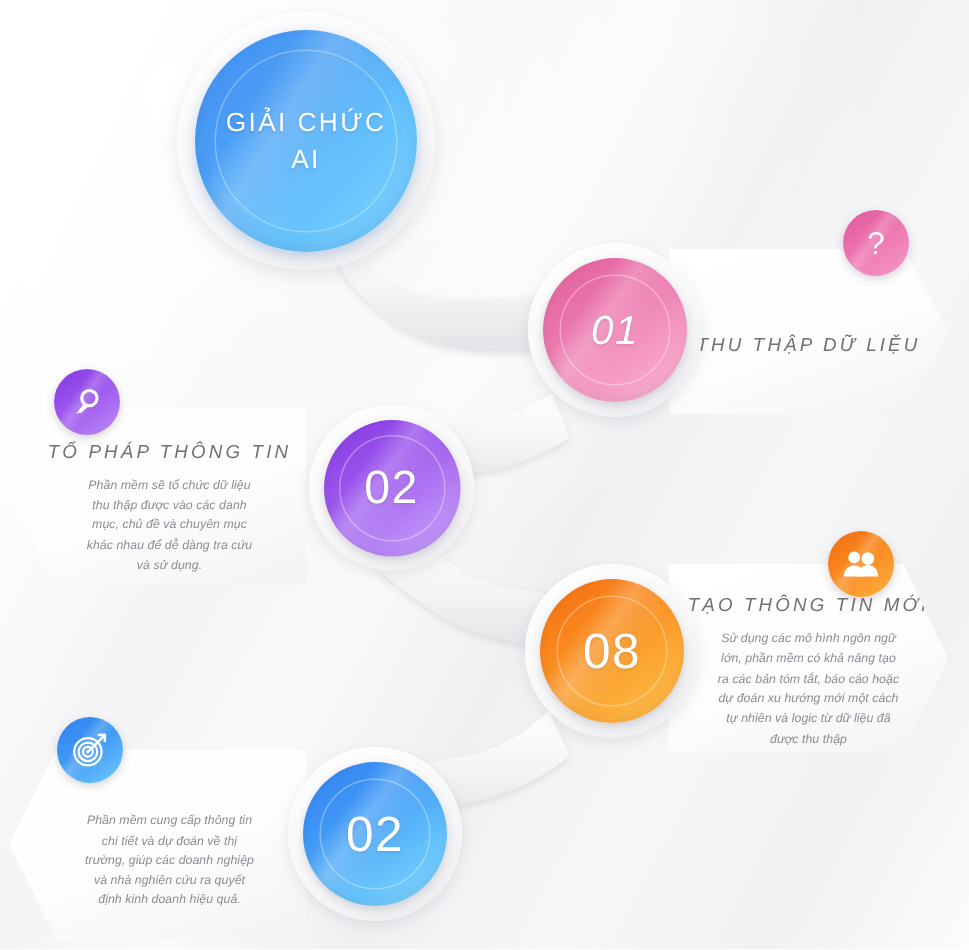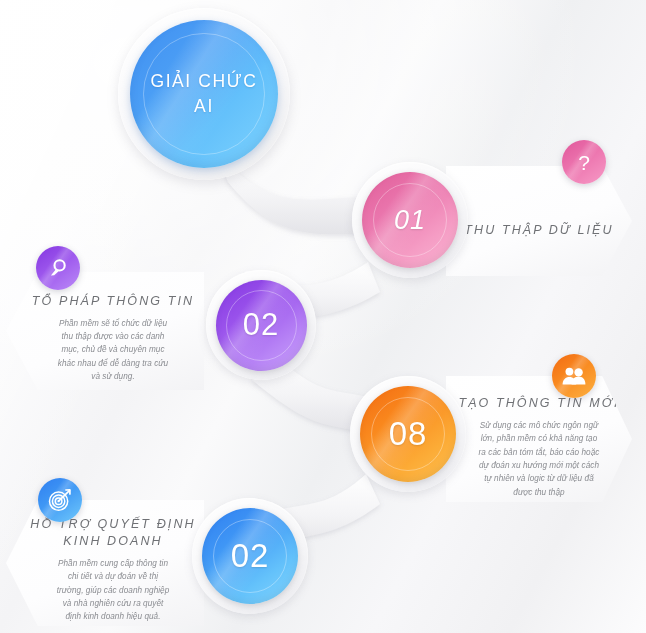--- a/index.html
+++ b/index.html
@@ -253,28 +253,26 @@
   <div class="banner left" style="left:6px; top:272px; width:198px; height:118px;">
     <div class="banner-inner" style="padding-top:14px; padding-left:16px;">
       <div class="banner-title">TỔ PHÁP THÔNG TIN</div>
       <div class="banner-desc" style="width:115px; margin-top:7px;">Phần mềm sẽ tổ chức dữ liệu thu thập được vào các danh mục, chủ đề và chuyên mục khác nhau để dễ dàng tra cứu và sử dụng.</div>
     </div>
   </div>
 
   <div class="banner right" style="left:446px; top:376px; width:186px; height:126px;">
     <div class="banner-inner" style="padding-top:16px;">
       <div class="banner-title">TẠO THÔNG TIN MỚI</div>
-      <div class="banner-desc" style="width:122px; margin-top:7px;">Sử dụng các mô chức ngôn ngữ lớn, phần mềm có khả năng tạo ra các bản tóm tắt, báo cáo hoặc dự đoán xu hướng mới một cách tự nhiên và logic từ dữ liệu đã được thu thập</div>
+      <div class="banner-desc" style="width:122px; margin-top:7px;">Sử dụng các mô hình ngôn ngữ lớn, phần mềm có khả năng tạo ra các bản tóm tắt, báo cáo hoặc dự đoán xu hướng mới một cách tự nhiên và logic từ dữ liệu đã được thu thập</div>
     </div>
   </div>
 
   <div class="banner left" style="left:6px; top:500px; width:198px; height:126px;">
     <div class="banner-inner" style="padding-top:14px; padding-left:16px;">
-      <div class="banner-title">HỖ TRỢ QUYẾT ĐỊNH
-KINH DOANH</div>
       <div class="banner-desc" style="width:118px; margin-top:7px;">Phần mềm cung cấp thông tin chi tiết và dự đoán về thị trường, giúp các doanh nghiệp và nhà nghiên cứu ra quyết định kinh doanh hiệu quả.</div>
     </div>
   </div>
 
   <div class="hub" style="left:118px; top:8px; width:172px; height:172px;">
     <div class="hub-disc" style="width:148px; height:148px;">
       <div class="hub-label">GIẢI CHỨC
 AI</div>
     </div>
   </div>

